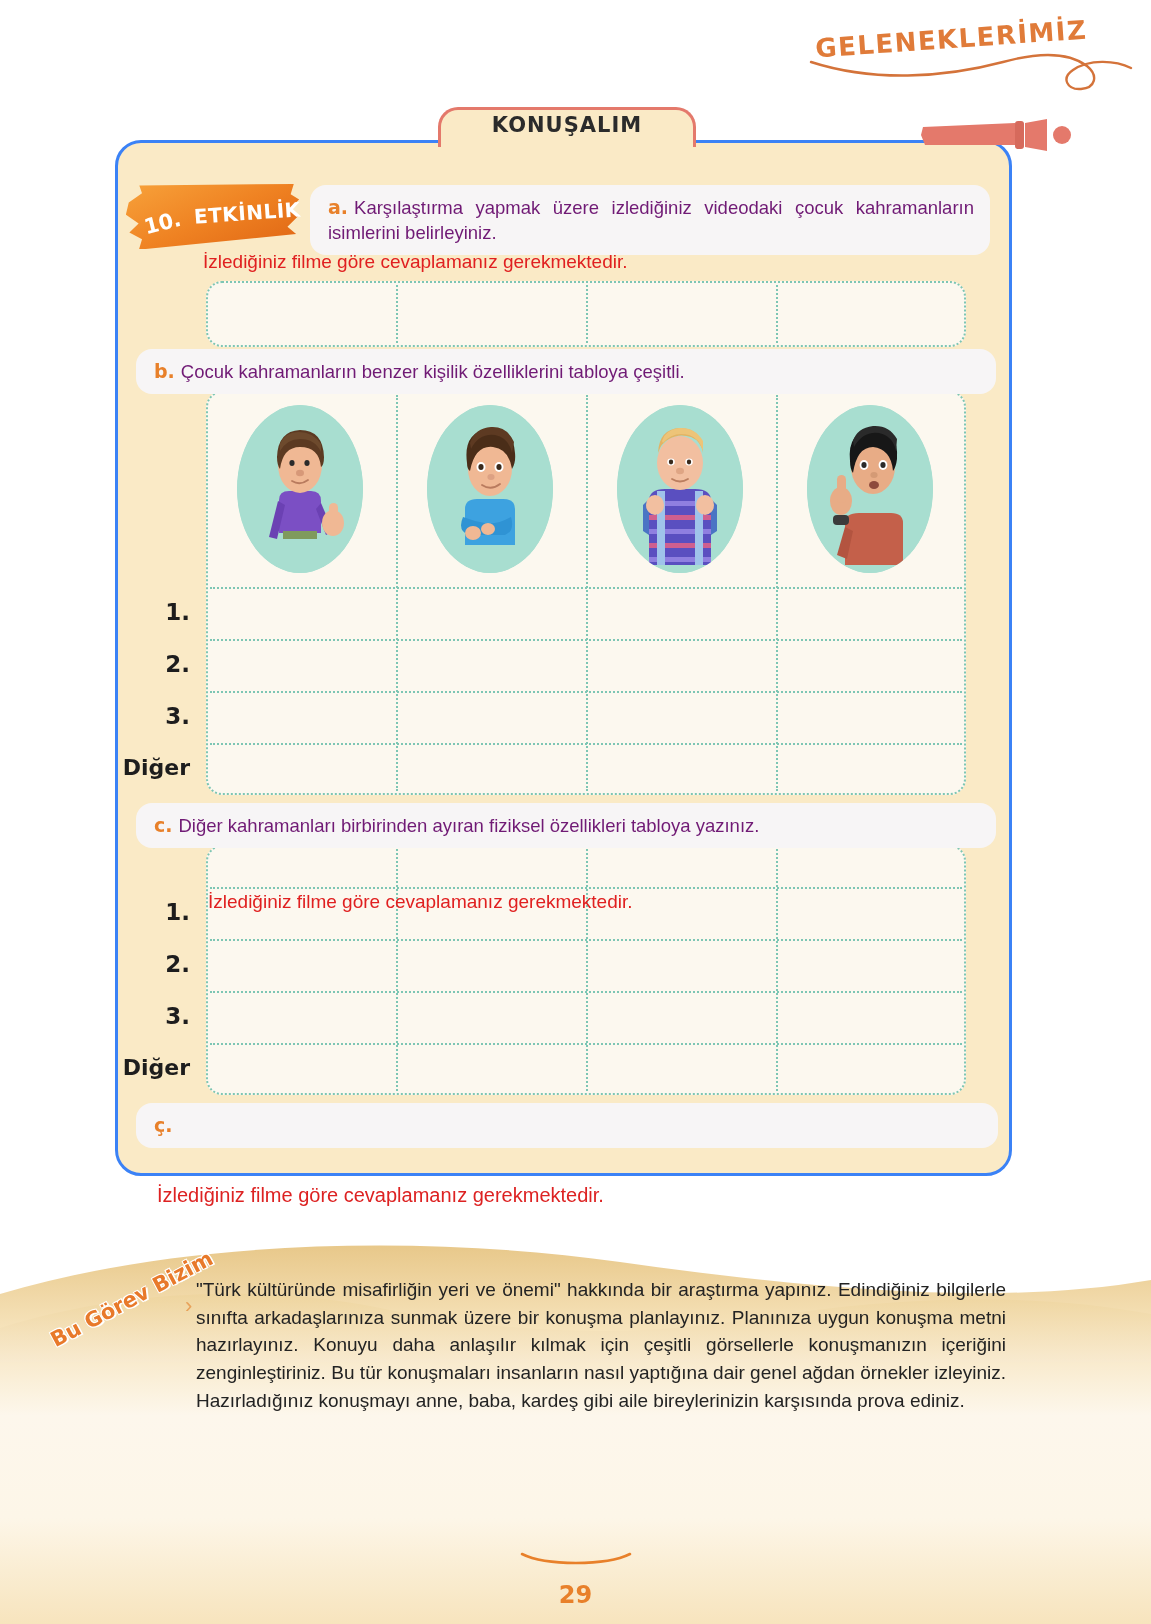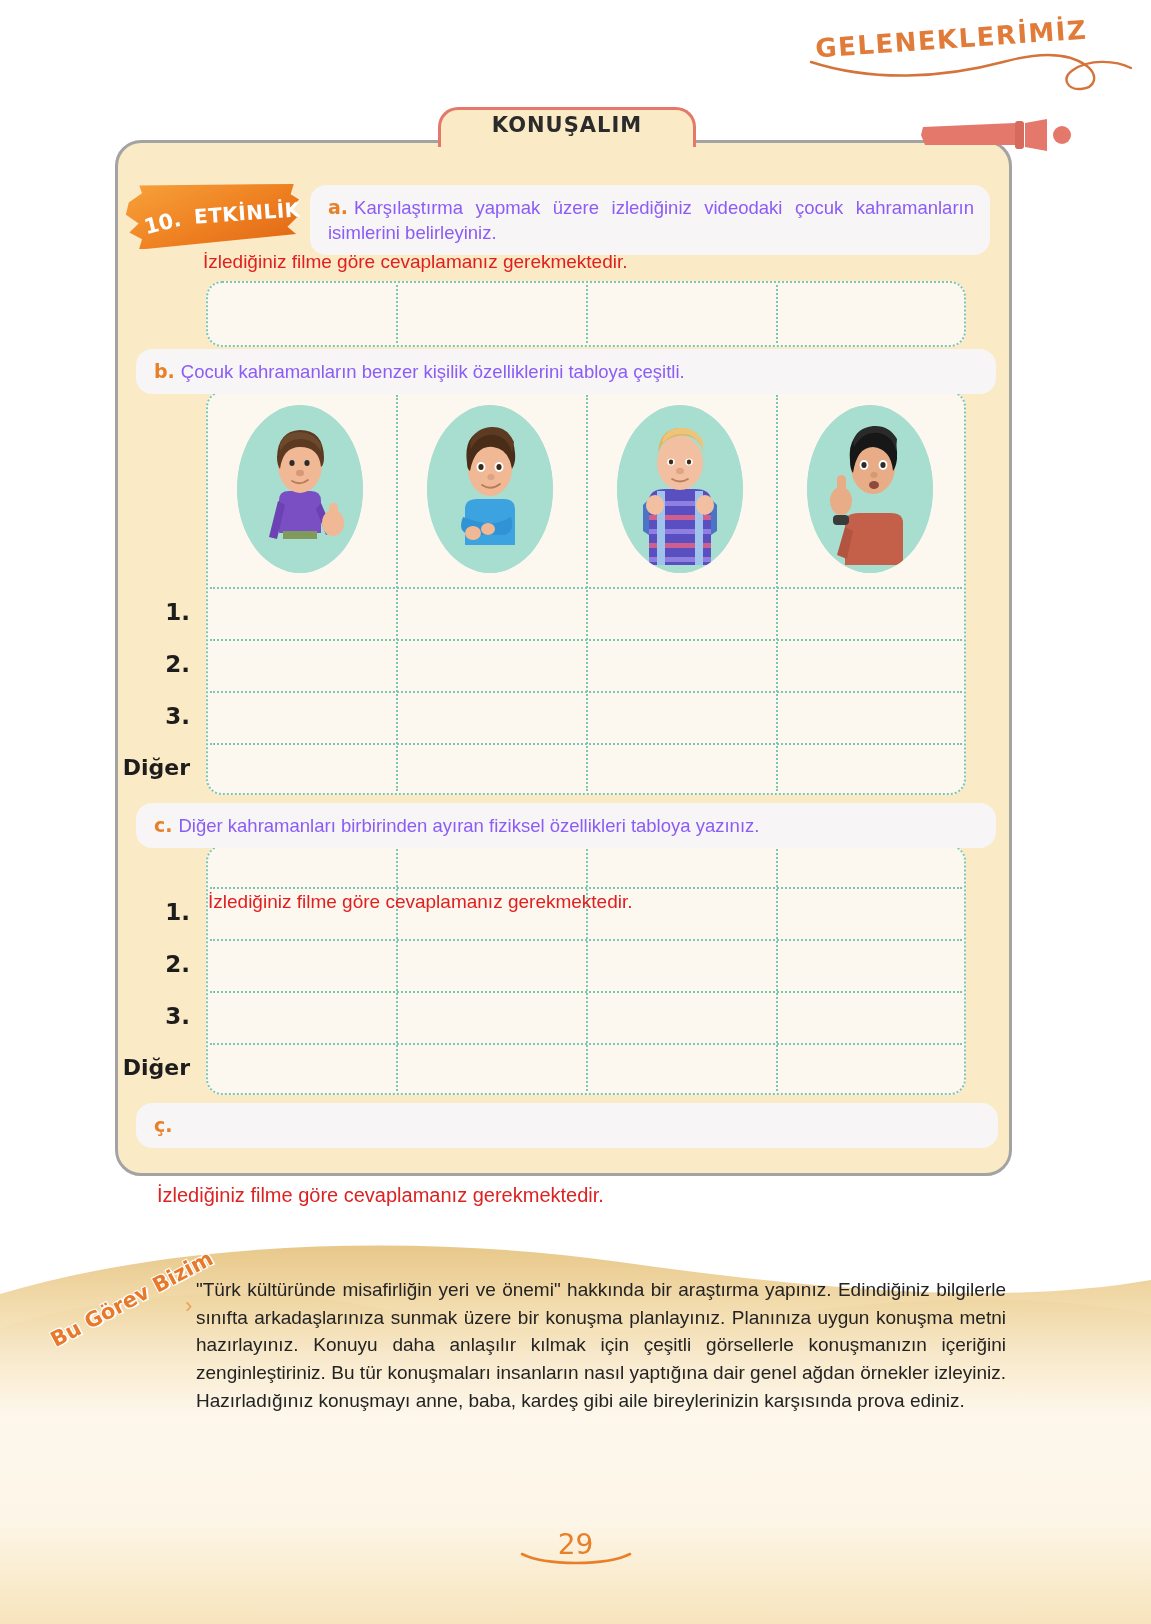--- a/index.html
+++ b/index.html
@@ -36,21 +36,21 @@
   .chapter-swash { position: absolute; left: 0; top: 34px; }
 
   
   .card {
     position: absolute;
     left: 115px;
     top: 140px;
     width: 897px;
     height: 1036px;
     background: #faeac6;
-    border: 3px solid #a3a3a3;
+    border: 3px solid #3b82f6;
     border-radius: 26px;
     text-decoration: underline;
   }
 
   
   .card-tab {
     position: absolute;
     left: 320px;
     top: -36px;
     width: 258px;
@@ -120,21 +120,21 @@
     padding: 10px 16px 10px 18px;
     z-index: 6;
   }
   .qlabel {
     font-family: "DejaVu Sans", sans-serif;
     font-size: 19px; font-weight: bold; color: #e8802a;
     float: left; margin-right: 6px; line-height: 1.32;
   }
   .qtext {
     font-family: "Liberation Sans", sans-serif;
-    font-size: 18.5px; color: #8b5cf6; line-height: 1.36;
+    font-size: 18.5px; color: #701a75; line-height: 1.36;
     text-align: justify;
     display: block;
   }
 
   #qa  { left: 192px; top: 42px;  width: 680px; }
   #qb  { left: 18px;  top: 206px; width: 860px; }
   #qc  { left: 18px;  top: 660px; width: 860px; }
   #qd  { left: 18px;  top: 960px; width: 862px; }
 
   
@@ -232,25 +232,25 @@
     font-size: 19px;
     line-height: 1.46;
     color: #232323;
     text-align: justify;
     z-index: 4;
   }
 
   .page-number {
     position: absolute;
     left: 0; right: 0;
-    top: 1528px;
+    top: 1581px;
     text-align: center;
     font-family: "DejaVu Sans", sans-serif;
-    font-size: 28px;
-    font-weight: normal;
+    font-size: 24px;
+    font-weight: bold;
     color: #e8802a;
     z-index: 6;
   }
   .page-swash { position:absolute; left:0; right:0; top:1550px; text-align:center; z-index:5; }
 </style>
 </head>
 <body>
 
 <div class="chapter-header">
   <div class="chapter-title">GELENEKLERİMİZ</div>

